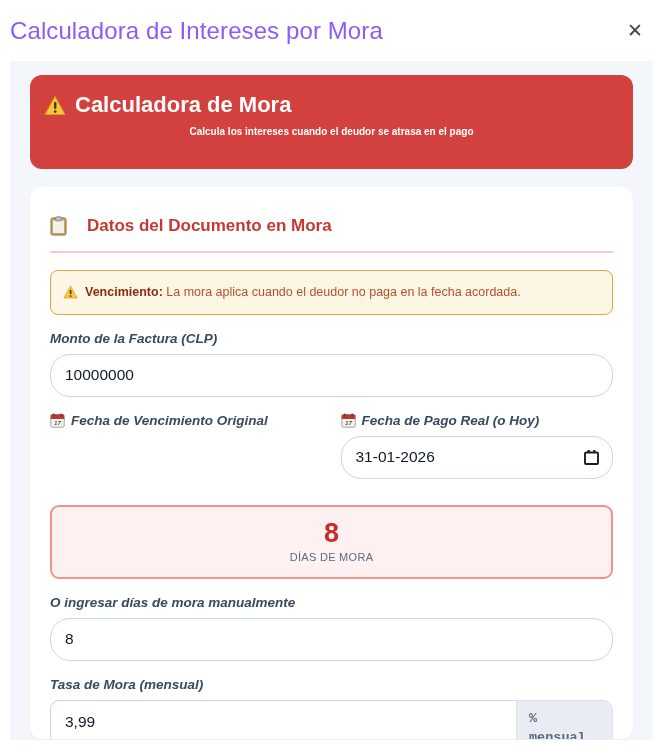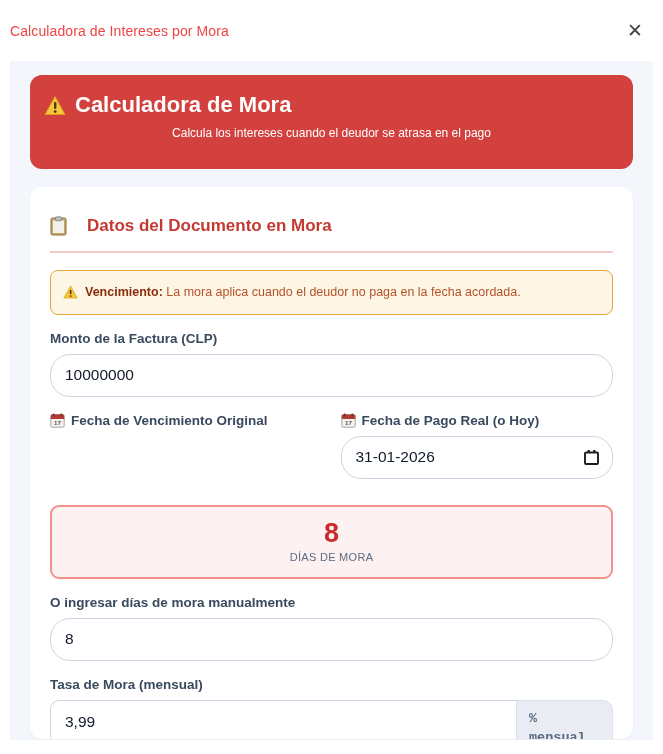--- a/index.html
+++ b/index.html
@@ -13,62 +13,62 @@
   body{
     background:#ffffff;
     font-family:"Liberation Sans", sans-serif;
     overflow:hidden;
   }
   
   .modal-header{
     height:61px; display:flex; align-items:center; justify-content:space-between;
     padding:0 14px 0 10px; background:#fff;
   }
-  .modal-title{font-size:14px; font-weight:400; color:#ef4444; letter-spacing:.1px}
+  .modal-title{font-size:24px; font-weight:400; color:#8b5cf6; letter-spacing:.1px}
   .close-btn{
     font-size:19px; color:#444746; cursor:pointer; line-height:1;
     padding:4px 6px; user-select:none; background:none; border:none;
     font-family:"Liberation Sans", sans-serif;
   }
   
   .modal-body{
     margin:0 10px; width:643px; height:679px; background:var(--body-bg);
     padding:14px 20px 0 20px; overflow:hidden;
   }
   
   .banner{
     background:var(--banner-bg); border-radius:12px; color:#fff;
     text-align:center; padding:17px 14px 16px; height:94px;
   }
   .banner-title{
     font-size:22px; font-weight:700; display:flex; align-items:center;
     justify-content:flex-start; gap:9px; line-height:1.2;
   }
-  .banner-subtitle{font-size:12px; font-weight:400; margin-top:8px}
+  .banner-subtitle{font-size:10px; font-weight:700; margin-top:8px}
   
   .card{
     background:#fff; border-radius:12px; margin-top:18px; height:552px;
     padding:17px 20px; overflow:hidden; box-shadow:0 1px 2px rgba(30,40,60,.05);
   }
   .card-title{
     color:var(--card-title); font-size:17px; font-weight:700;
     display:flex; align-items:center; gap:20px;margin-top:12px;
   }
   .card-divider{border:none; border-top:2px solid #f3caca; margin:15px 0 0}
   
   .notice{
     margin-top:17px; background:var(--notice-bg); border:1.5px solid var(--notice-border);
     border-radius:8px; padding:13px 12px; font-size:12.5px; color:var(--notice-text);
     display:flex; align-items:center; gap:7px; line-height:1.35;
   }
   .notice-bold{font-weight:700; color:var(--notice-bold)}
   
   .field-label{
     font-size:13.5px; color:var(--label); font-weight:600; margin:16px 0 8px;
-    display:flex; align-items:center; gap:6px;
+    display:flex; align-items:center; gap:6px;font-style:italic;
   }
   .text-input{
     width:100%; height:43px; border:1px solid #cbd5e1; border-radius:20px;
     padding:0 14px; font-size:15.5px; font-weight:500; color:#111a2b;
     background:#fff; outline:none; font-family:"Liberation Sans", sans-serif;
   }
   .date-row{display:flex; gap:18px}
   .date-col{flex:1; min-width:0}
   .date-wrap{position:relative}
   .date-wrap .text-input{padding-right:42px}

